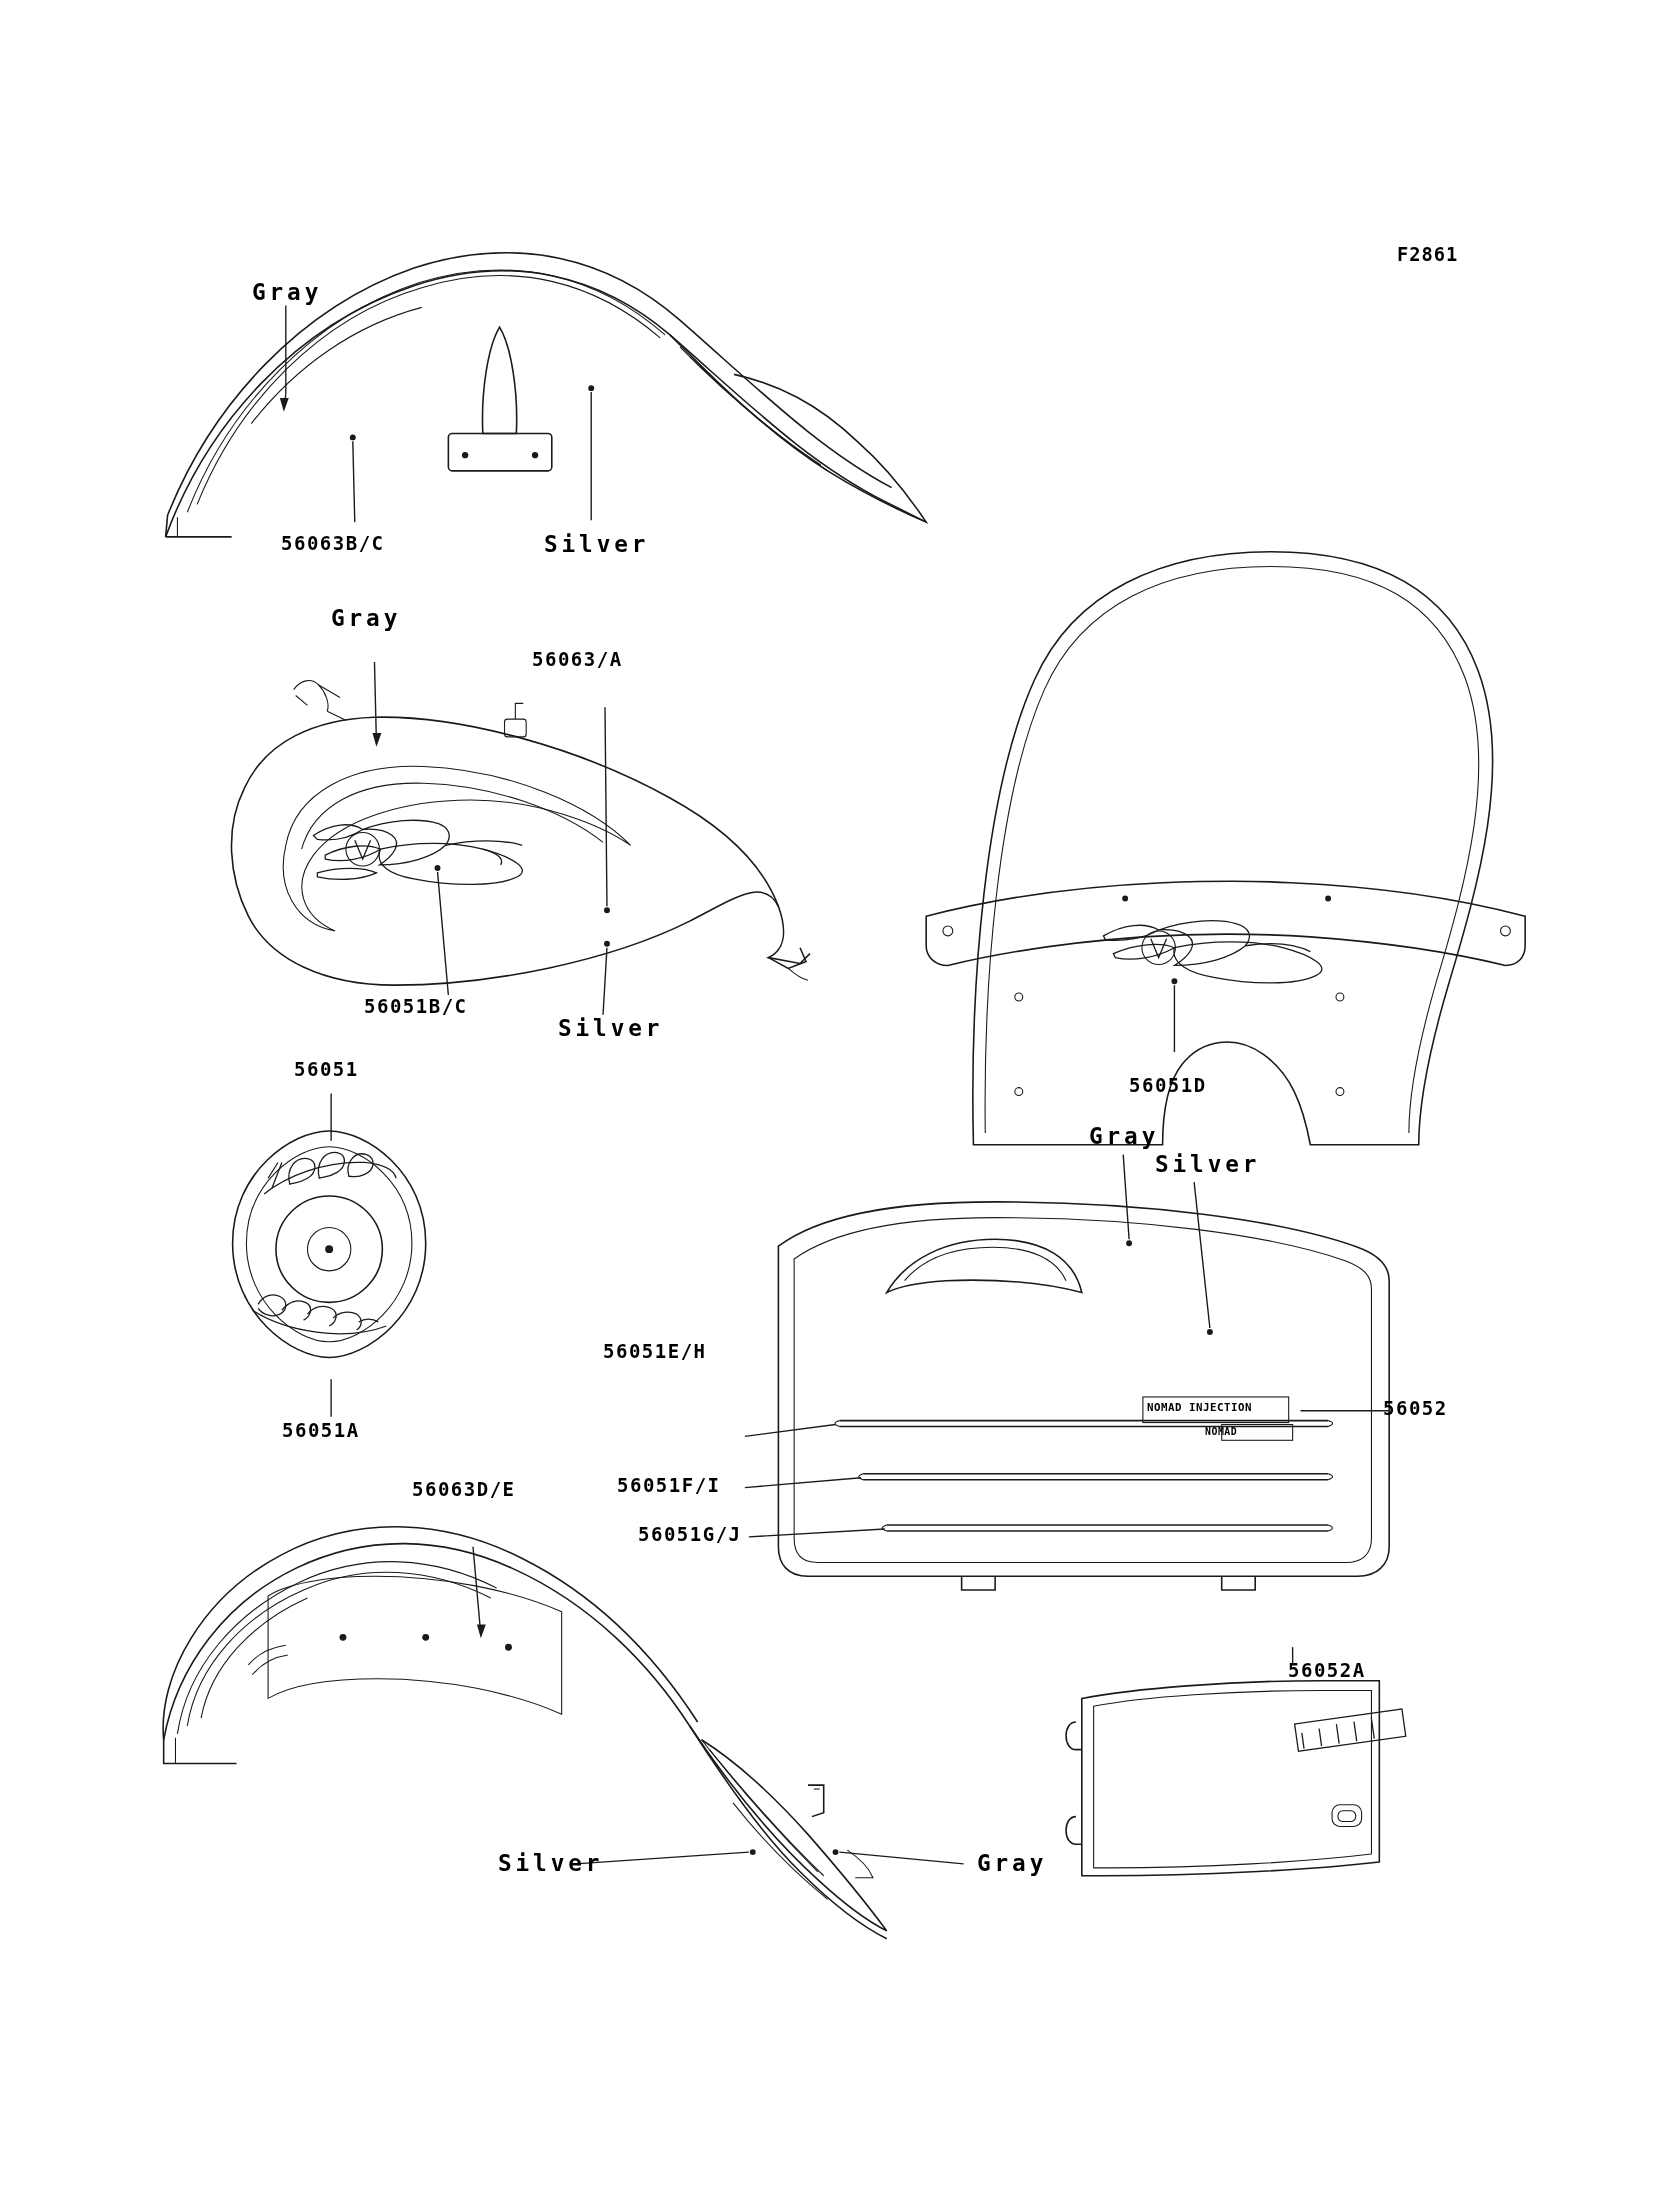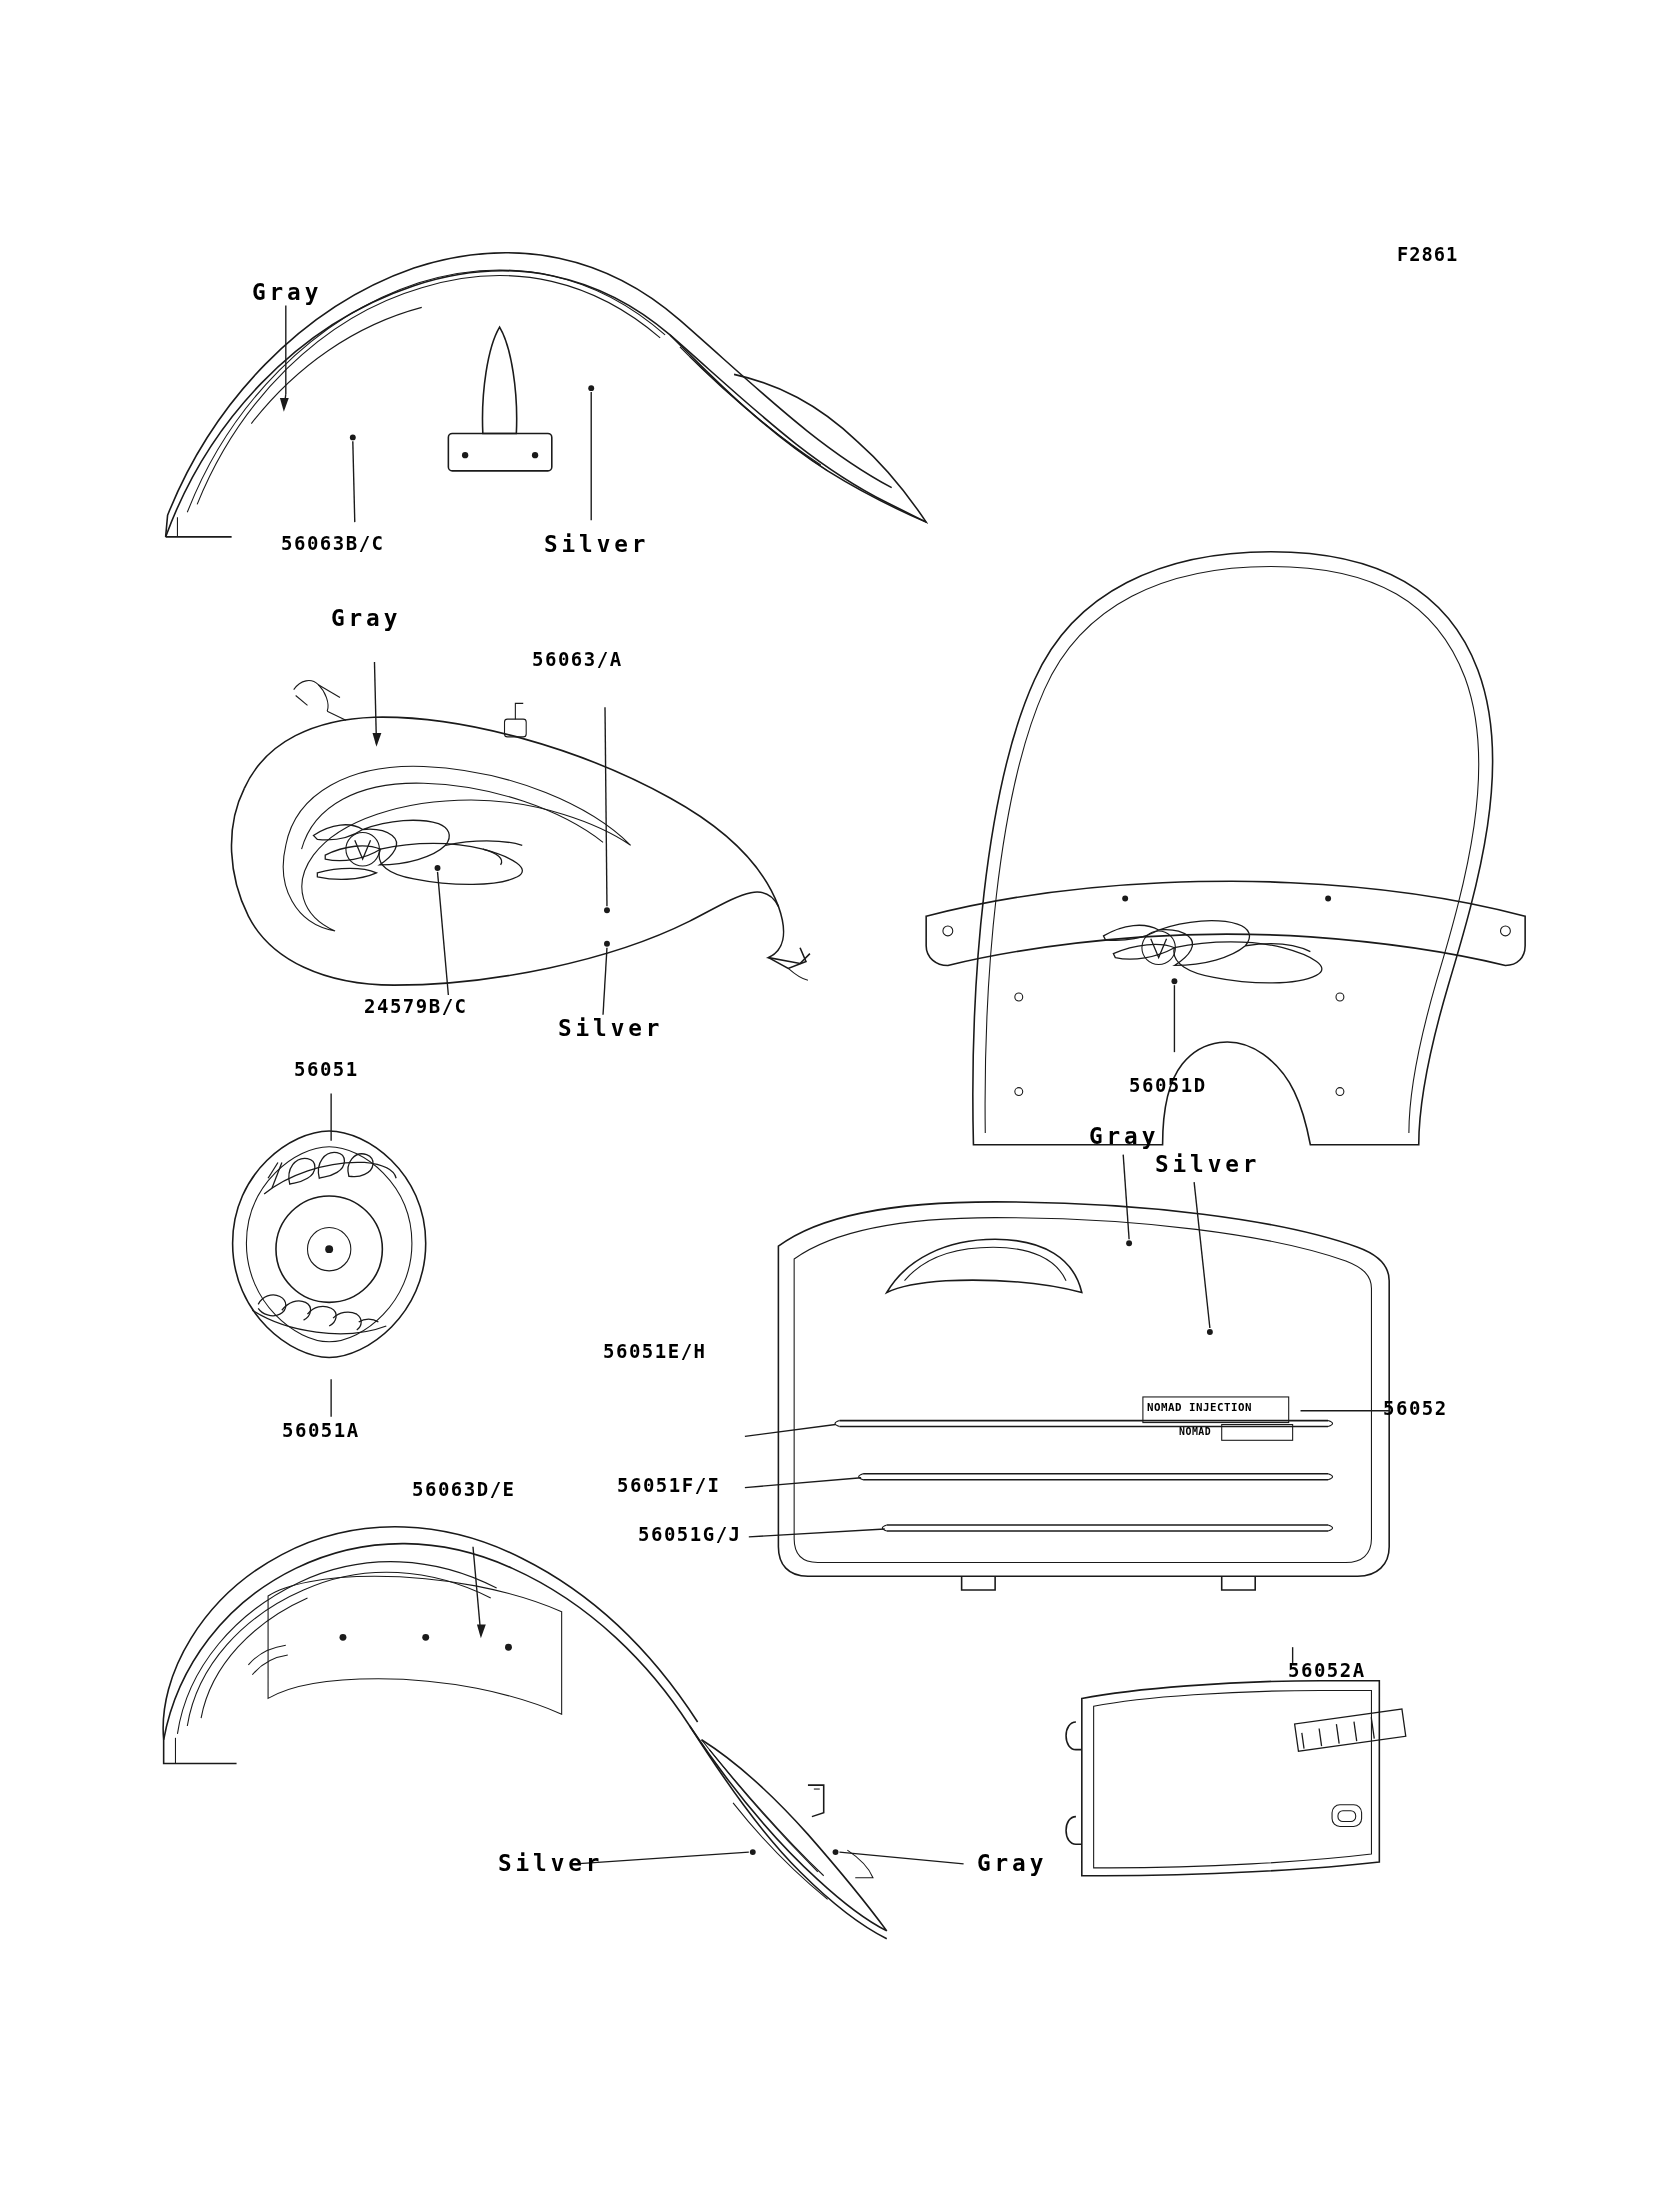--- a/index.html
+++ b/index.html
@@ -283,36 +283,36 @@
   </svg>
 
   <div class="lbl lbl-fig" style="left:1397px; top:244px;">F2861</div>
 
   <div class="lbl lbl-color" style="left:252px; top:279px;">Gray</div>
   <div class="lbl lbl-part" style="left:281px; top:532px;">56063B/C</div>
   <div class="lbl lbl-color" style="left:544px; top:531px;">Silver</div>
 
   <div class="lbl lbl-color" style="left:331px; top:605px;">Gray</div>
   <div class="lbl lbl-part" style="left:532px; top:648px;">56063/A</div>
-  <div class="lbl lbl-part" style="left:364px; top:995px;">24579B/C</div>
+  <div class="lbl lbl-part" style="left:364px; top:995px;">56051B/C</div>
   <div class="lbl lbl-color" style="left:558px; top:1015px;">Silver</div>
 
   <div class="lbl lbl-part" style="left:294px; top:1058px;">56051</div>
   <div class="lbl lbl-part" style="left:282px; top:1419px;">56051A</div>
 
   <div class="lbl lbl-part" style="left:1129px; top:1074px;">56051D</div>
 
   <div class="lbl lbl-color" style="left:1089px; top:1123px;">Gray</div>
   <div class="lbl lbl-color" style="left:1155px; top:1151px;">Silver</div>
   <div class="lbl lbl-part" style="left:1383px; top:1397px;">56052</div>
   <div class="lbl lbl-part" style="left:603px; top:1340px;text-align:center;">56051E/H</div>
   <div class="lbl lbl-part" style="left:617px; top:1474px;">56051F/I</div>
   <div class="lbl lbl-part" style="left:638px; top:1523px;">56051G/J</div>
   <div class="lbl lbl-small" style="left:1147px; top:1401px;">NOMAD INJECTION</div>
-  <div class="lbl lbl-small" style="left:1179px; top:1426px; font-size:9.9px;">NOMAD</div>
+  <div class="lbl lbl-small" style="left:1205px; top:1426px; font-size:9.9px;">NOMAD</div>
 
   <div class="lbl lbl-part" style="left:412px; top:1478px;">56063D/E</div>
   <div class="lbl lbl-color" style="left:498px; top:1850px;">Silver</div>
   <div class="lbl lbl-color" style="left:977px; top:1850px;">Gray</div>
 
   <div class="lbl lbl-part" style="left:1288px; top:1623px;margin-top:36px;">56052A</div>
 
 </div>
 
 

